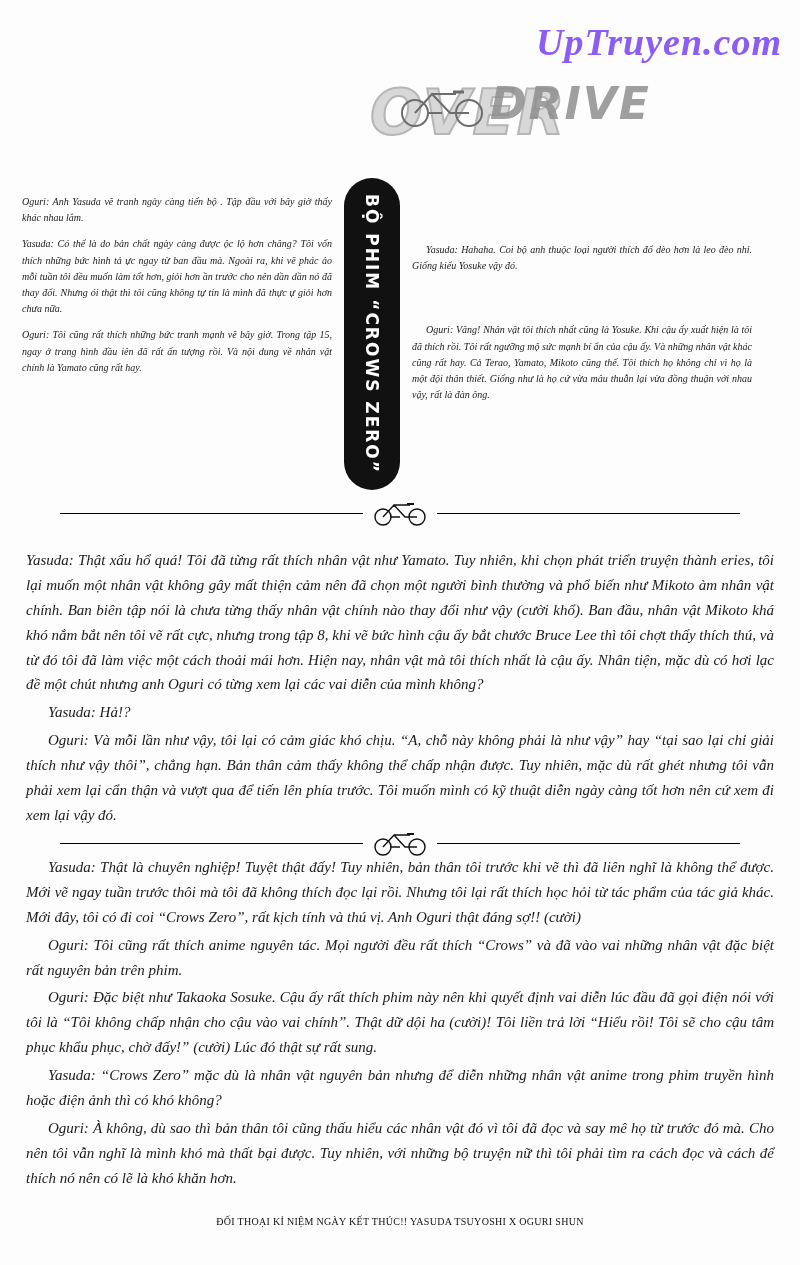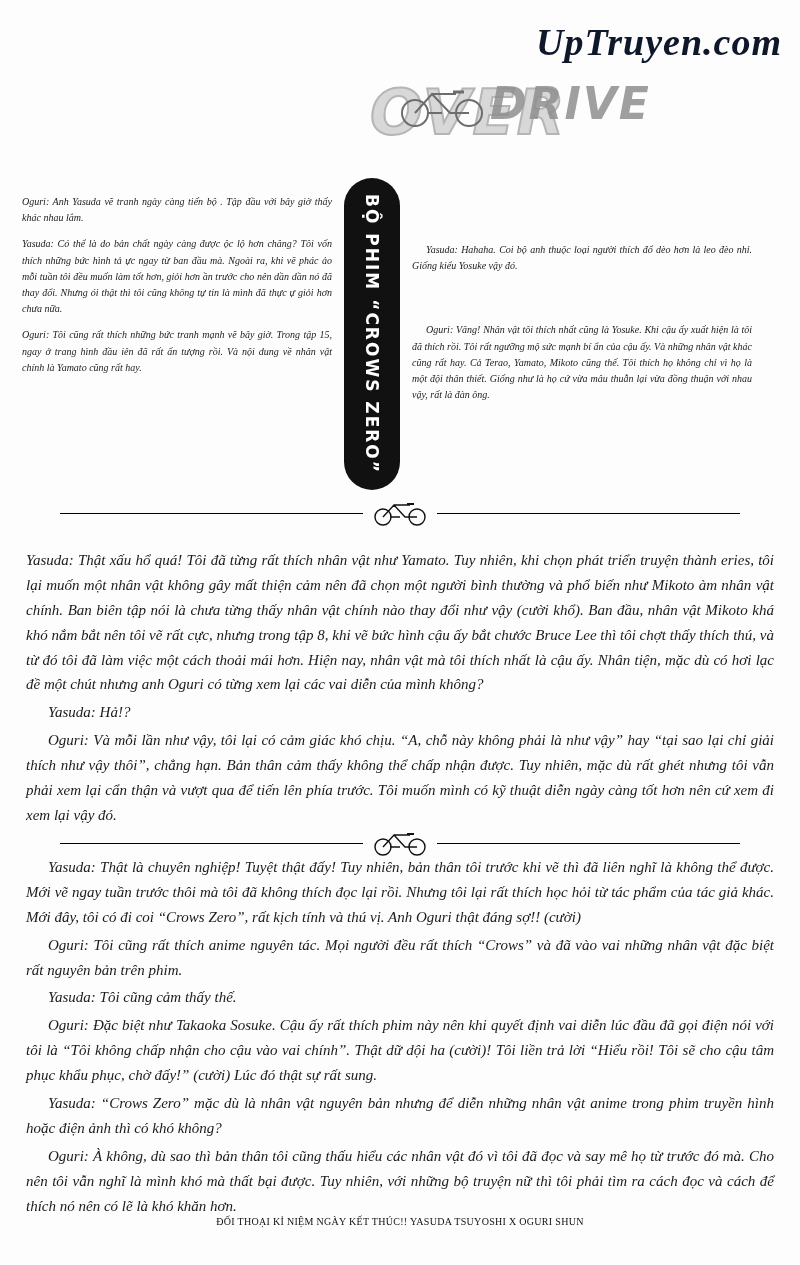--- a/index.html
+++ b/index.html
@@ -30,21 +30,21 @@
     height: 130px;
   }
   .watermark {
     position: absolute;
     top: 10px;
     right: 8px;
     font-family: "Liberation Serif", serif;
     font-size: 38px;
     font-style: italic;
     font-weight: bold;
-    color: #0f172a;
+    color: #8b5cf6;
     letter-spacing: 1px;
     white-space: nowrap;
   }
   .logo-over {
     position: absolute;
     top: 22px;
     left: 10px;
     font-family: "DejaVu Sans", sans-serif;
     font-size: 62px;
     font-weight: bold;
@@ -236,21 +236,20 @@
         <circle cx="44" cy="19" r="8"></circle>
         <path d="M10 19 L21 7 L32 19 L44 19 M21 7 L37 7 M17 19 L27 19"></path>
         <path d="M34 6 L41 6" stroke-width="2"></path>
       </svg>
     </div>
   </div>
 
   <div class="block block-2">
     <p class="indent">Yasuda: Thật là chuyên nghiệp! Tuyệt thật đấy! Tuy nhiên, bản thân tôi trước khi vẽ thì đã liên nghĩ là không thể được. Mới vẽ ngay tuần trước thôi mà tôi đã không thích đọc lại rồi. Nhưng tôi lại rất thích học hỏi từ tác phẩm của tác giả khác. Mới đây, tôi có đi coi “Crows Zero”, rất kịch tính và thú vị. Anh Oguri thật đáng sợ!! (cười)</p>
     <p class="indent">Oguri: Tôi cũng rất thích anime nguyên tác. Mọi người đều rất thích “Crows” và đã vào vai những nhân vật đặc biệt rất nguyên bản trên phim.</p>
-    <p class="indent">Yasuda: Tôi cũng cảm thấy thế.</p>
     <p class="indent">Oguri: Đặc biệt như Takaoka Sosuke. Cậu ấy rất thích phim này nên khi quyết định vai diễn lúc đầu đã gọi điện nói với tôi là “Tôi không chấp nhận cho cậu vào vai chính”. Thật dữ dội ha (cười)! Tôi liền trả lời “Hiểu rồi! Tôi sẽ cho cậu tâm phục khẩu phục, chờ đấy!” (cười) Lúc đó thật sự rất sung.</p>
     <p class="indent">Yasuda: “Crows Zero” mặc dù là nhân vật nguyên bản nhưng để diễn những nhân vật anime trong phim truyền hình hoặc điện ảnh thì có khó không?</p>
     <p class="indent">Oguri: À không, dù sao thì bản thân tôi cũng thấu hiểu các nhân vật đó vì tôi đã đọc và say mê họ từ trước đó mà. Cho nên tôi vẫn nghĩ là mình khó mà thất bại được. Tuy nhiên, với những bộ truyện nữ thì tôi phải tìm ra cách đọc và cách để thích nó nên có lẽ là khó khăn hơn.</p>
   </div>
 
   <div class="footer">ĐỐI THOẠI KỈ NIỆM NGÀY KẾT THÚC!! YASUDA TSUYOSHI X OGURI SHUN</div>
 
 </div>
 
 </body></html>

